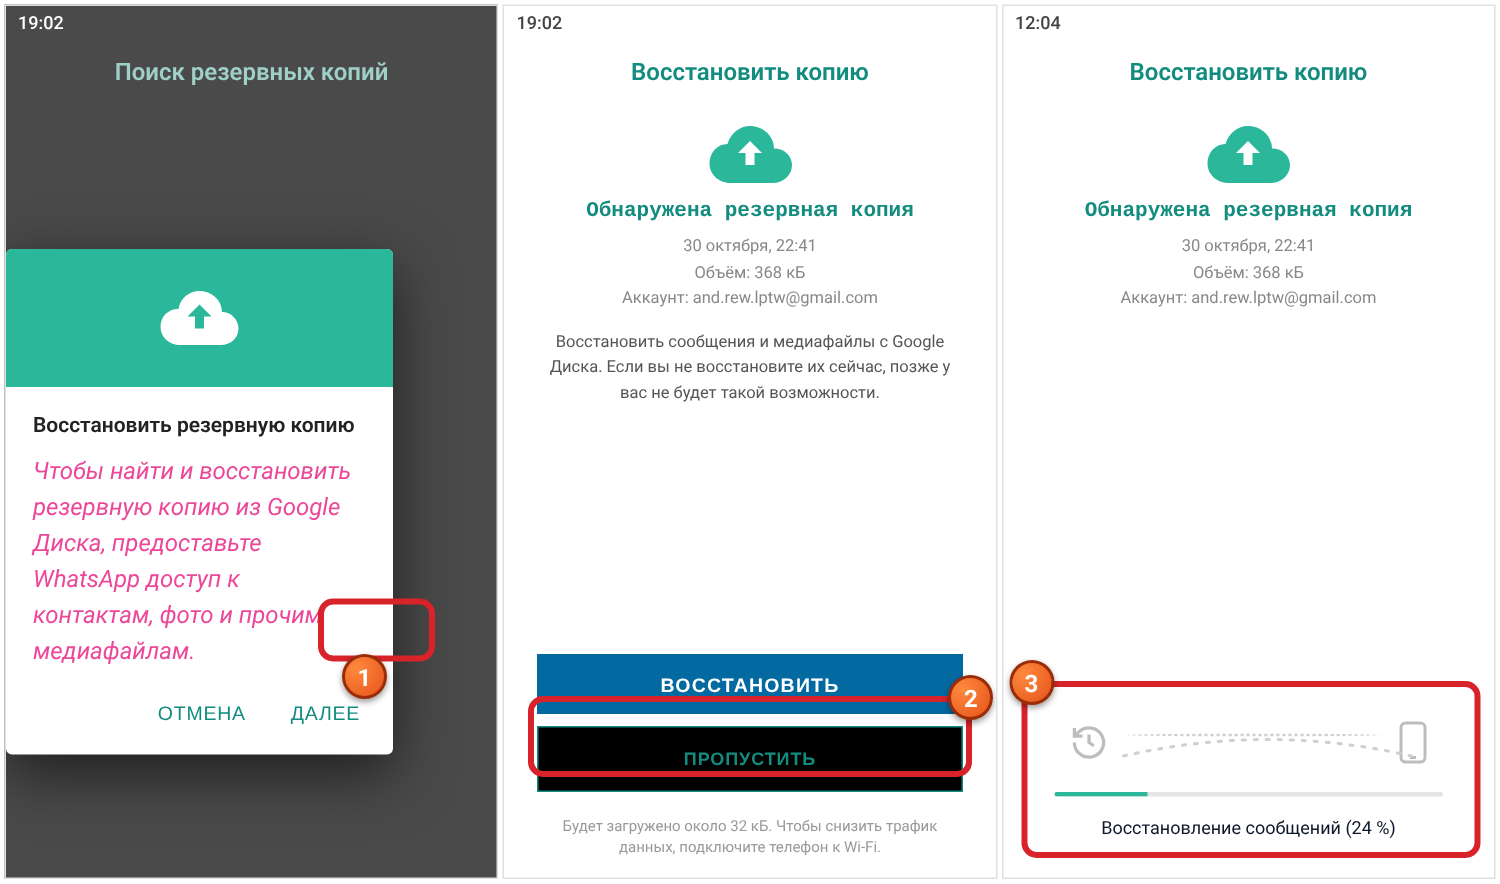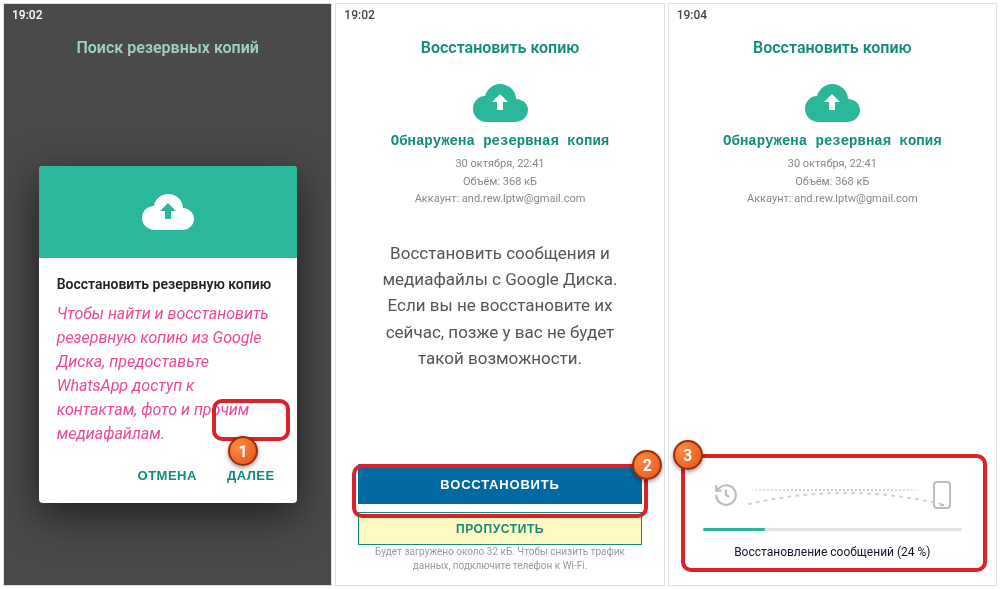--- a/index.html
+++ b/index.html
@@ -40,21 +40,21 @@
   }
   .screen.dark {
     background: #4a4a4a;
   }
   .screen.dark .title { color: #9fd0c8; }
 
   
   .overlay {
     position: absolute; inset: 0;
     background: rgba(0,0,0,0.0);
-    display: flex; align-items: center; justify-content: center;
+    display: flex; align-items: center; justify-content: flex-start;
   }
   .dialog {
     width: 258px;
     background: #fff;
     border-radius: 4px;
     box-shadow: 0 12px 40px rgba(0,0,0,0.6);
     margin-top: 80px;
   }
   .dialog-head {
     background: #2ab79a;
@@ -72,21 +72,21 @@
   }
   .dialog-text {
     font-size: 16px; line-height: 1.5; color: #ec4899; font-style: italic;
   }
   .dialog-actions {
     display: flex; justify-content: flex-end; gap: 6px;
     padding: 6px 10px 12px;
   }
   .flat-btn {
     background: none; border: none;
-    color: #128C7E; font-weight: 700;
+    color: #128C7E; font-weight: 400;
     font-size: 13px; letter-spacing: 0.5px;
     padding: 8px 12px;
     cursor: pointer;
   }
 
   
   .content {
     padding: 10px 24px 0;
     text-align: center;
   }
@@ -97,45 +97,45 @@
   .found-title {
     color: #128C7E;
     font-size: 14px; font-weight: 600;
     margin-bottom: 6px;
     font-family: Liberation Mono, monospace;
   }
   .meta-line {
     font-size: 11px; color: #888; line-height: 1.6;
   }
   .desc {
-    margin-top: 32px;
-    font-size: 17px; color: #555; line-height: 1.55;
+    margin-top: 11px;
+    font-size: 11px; color: #555; line-height: 1.55;
     padding: 0 4px;
   }
   .bottom-area {
     position: absolute;
     left: 0; right: 0; bottom: 0;
     padding: 0 22px 12px;
     text-align: center;
   }
   .primary-btn {
     display: block; width: 100%;
     background: #0369a1; color: #fff;
     border: none; height: 40px;
     font-size: 13px; font-weight: 700; letter-spacing: 0.8px;
     cursor: pointer;
     margin-bottom: 8px;
   }
   .secondary-btn {
     display: block; width: 100%;
-    background: #fef9c3; color: #128C7E;
-    border: 1px solid #128C7E; height: 33px;
+    background: #000000; color: #128C7E;
+    border: 1px solid #128C7E; height: 44px;
     font-size: 12px; font-weight: 700; letter-spacing: 0.6px;
     cursor: pointer;
-    margin-bottom: 0;
+    margin-bottom: 17px;
   }
   .hint {
     font-size: 10px; color: #999; line-height: 1.4;
     padding: 0 6px;
   }
 
   
   .progress-block {
     padding: 10px 12px 14px;
   }
@@ -248,21 +248,21 @@
       <button class="secondary-btn">ПРОПУСТИТЬ</button>
       <div class="hint">Будет загружено около 32 кБ. Чтобы снизить трафик данных, подключите телефон к Wi-Fi.</div>
     </div>
 
     <div class="hl" style="left:16px; top:460px; width:296px; height:54px;"></div>
     <div class="badge" style="left:296px; top:446px;">2</div>
   </div>
 
   <div class="screen">
     <div class="statusbar">
-      <span>19:04</span>
+      <span>12:04</span>
     </div>
     <div class="title">Восстановить копию</div>
 
     <div class="content">
       <div class="big-cloud">
         <svg width="56" height="40" viewBox="0 0 56 40">
           <path fill="#2ab79a" d="M44 16c0-8-7-15-16-15-7 0-13 5-15 12C6 13 1 19 1 26c0 7 6 13 14 13h28c7 0 13-5 13-12 0-6-5-11-12-11zM28 11l8 8h-5v8h-6v-8h-5l8-8z"></path>
         </svg>
       </div>
       <div class="found-title">Обнаружена резервная копия</div>

